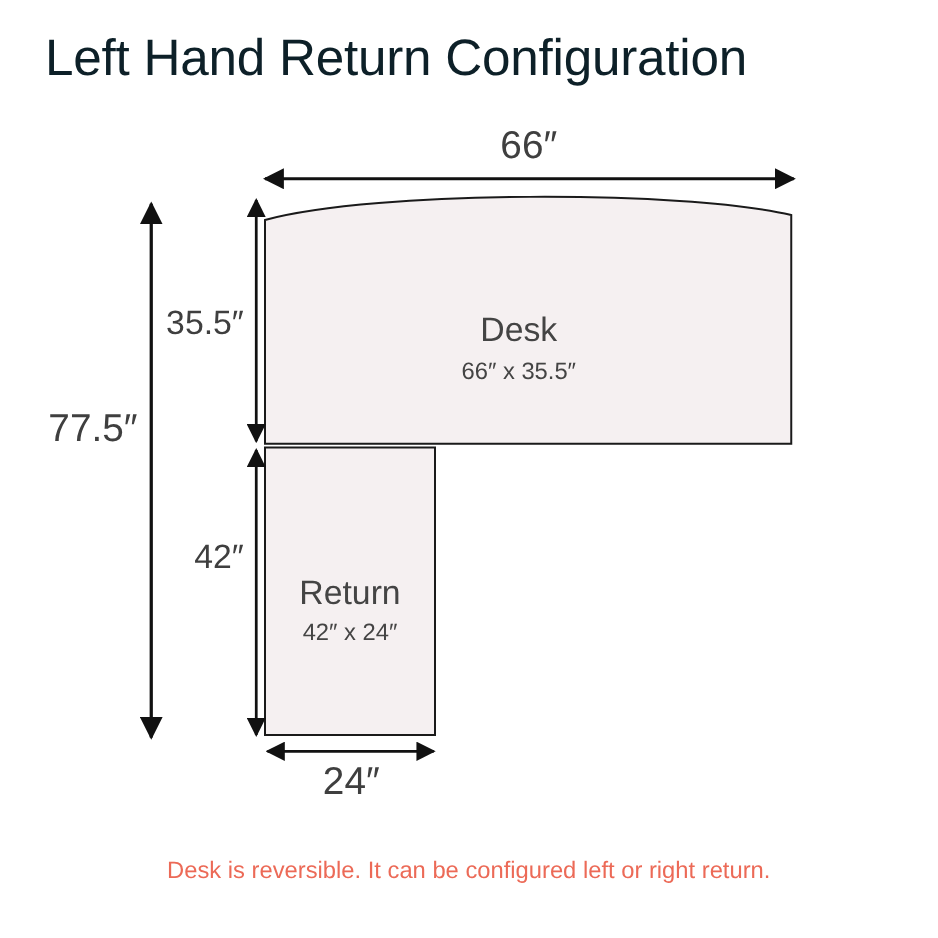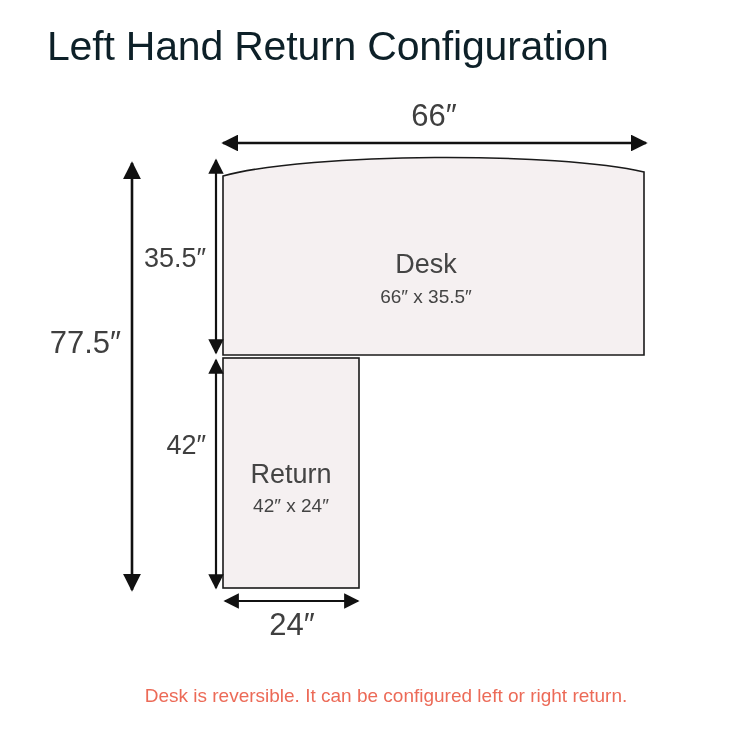--- a/index.html
+++ b/index.html
@@ -13,21 +13,20 @@
     position: relative;
     overflow: hidden;
     font-family: "Liberation Sans", sans-serif;
     -webkit-font-smoothing: antialiased;
   }
   #diagram-root {
     position: absolute;
     inset: 0;
     width: 606px;
     height: 750px;
-    margin-left: 11px;
   }
   svg.stage {
     position: absolute;
     left: 0;
     top: 0;
     width: 750px;
     height: 750px;
     display: block;
   }
   .title-text {

